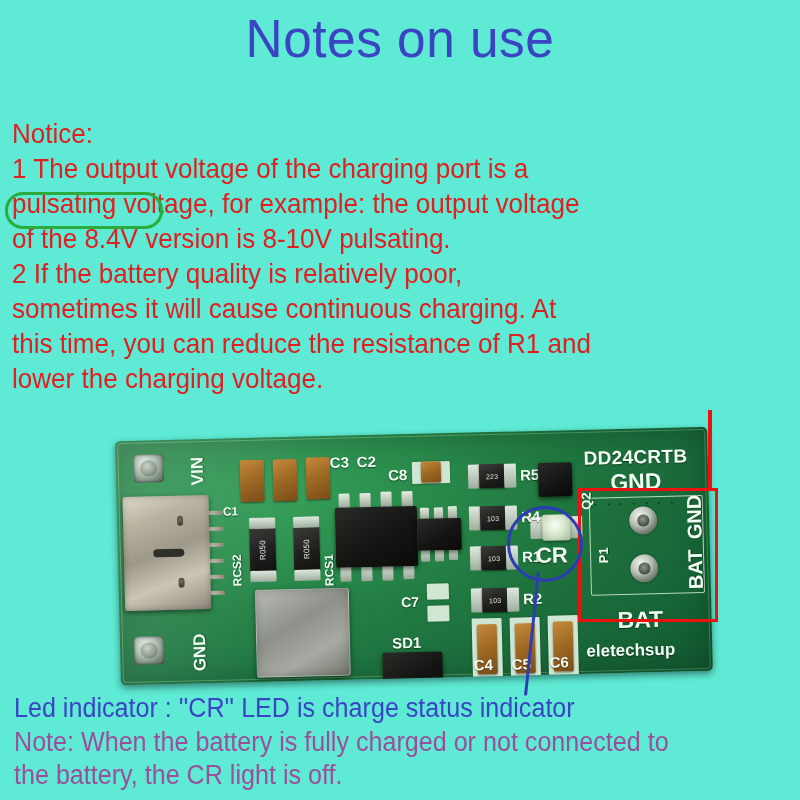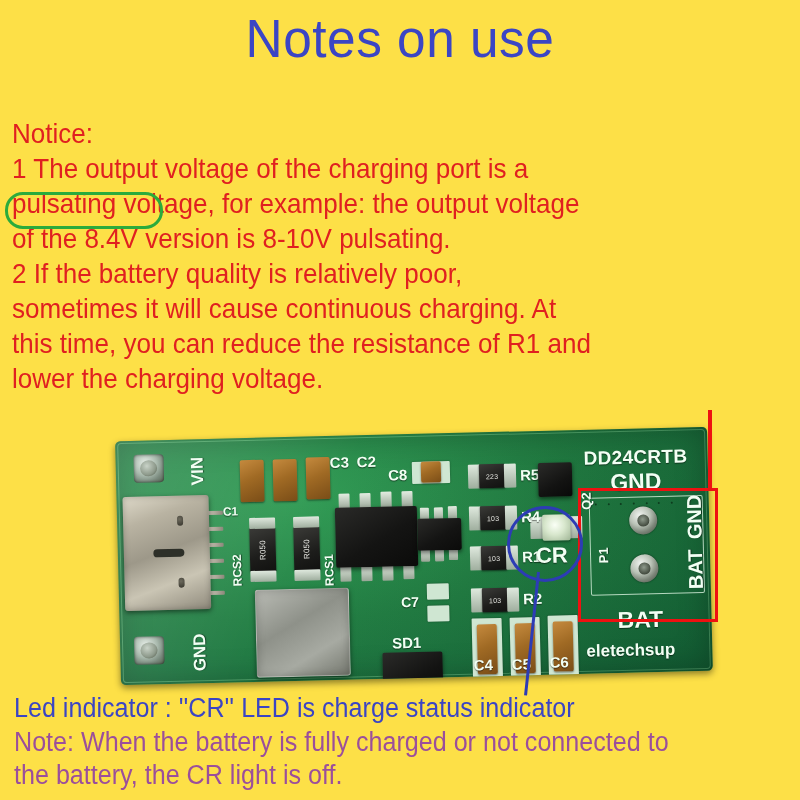--- a/index.html
+++ b/index.html
@@ -11,21 +11,21 @@
     width: 800px;
     height: 800px;
     font-family: "Liberation Sans", sans-serif;
     overflow: hidden;
     position: relative;
   }
   #page {
     position: relative;
     width: 800px;
     height: 800px;
-    background: #fde047;
+    background: #5eead4;
   }
 
   
   .title {
     position: absolute;
     top: 8px;
     left: 0;
     width: 800px;
     text-align: center;
     color: #3b45c4;

